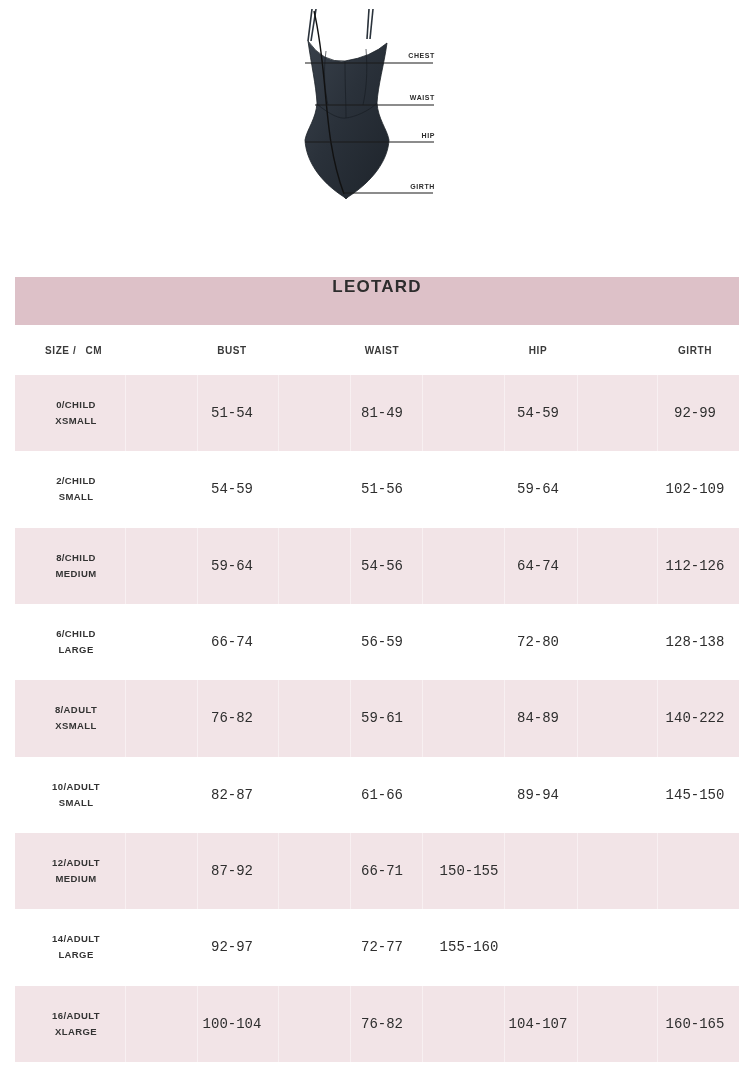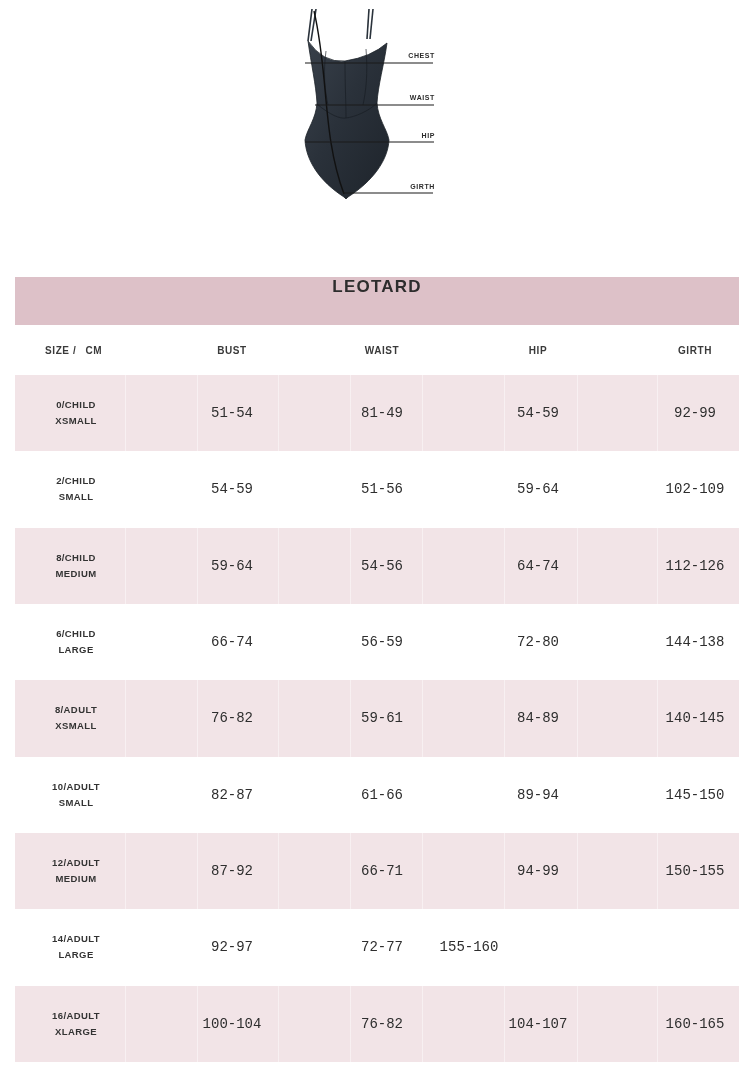--- a/index.html
+++ b/index.html
@@ -170,50 +170,49 @@
           <div class="cell val col-girth">112-126</div>
         </div>
         <div class="trow">
           <div class="cell size-cell col-size">
             <span>6/CHILD</span>
             <span>LARGE</span>
           </div>
           <div class="cell val col-bust">66-74</div>
           <div class="cell val col-waist">56-59</div>
           <div class="cell val col-hip">72-80</div>
-          <div class="cell val col-girth">144-138</div>
+          <div class="cell val col-girth">128-138</div>
         </div>
         <div class="trow pink">
           <div class="cell size-cell col-size">
             <span>8/ADULT</span>
             <span>XSMALL</span>
           </div>
           <div class="cell val col-bust">76-82</div>
           <div class="cell val col-waist">59-61</div>
           <div class="cell val col-hip">84-89</div>
-          <div class="cell val col-girth">140-145</div>
+          <div class="cell val col-girth">140-222</div>
         </div>
         <div class="trow">
           <div class="cell size-cell col-size">
             <span>10/ADULT</span>
             <span>SMALL</span>
           </div>
           <div class="cell val col-bust">82-87</div>
           <div class="cell val col-waist">61-66</div>
           <div class="cell val col-hip">89-94</div>
           <div class="cell val col-girth">145-150</div>
         </div>
         <div class="trow pink">
           <div class="cell size-cell col-size">
             <span>12/ADULT</span>
             <span>MEDIUM</span>
           </div>
           <div class="cell val col-bust">87-92</div>
           <div class="cell val col-waist">66-71</div>
-          <div class="cell val col-hip">94-99</div>
           <div class="cell val col-girth">150-155</div>
         </div>
         <div class="trow">
           <div class="cell size-cell col-size">
             <span>14/ADULT</span>
             <span>LARGE</span>
           </div>
           <div class="cell val col-bust">92-97</div>
           <div class="cell val col-waist">72-77</div>
           <div class="cell val col-girth">155-160</div>

